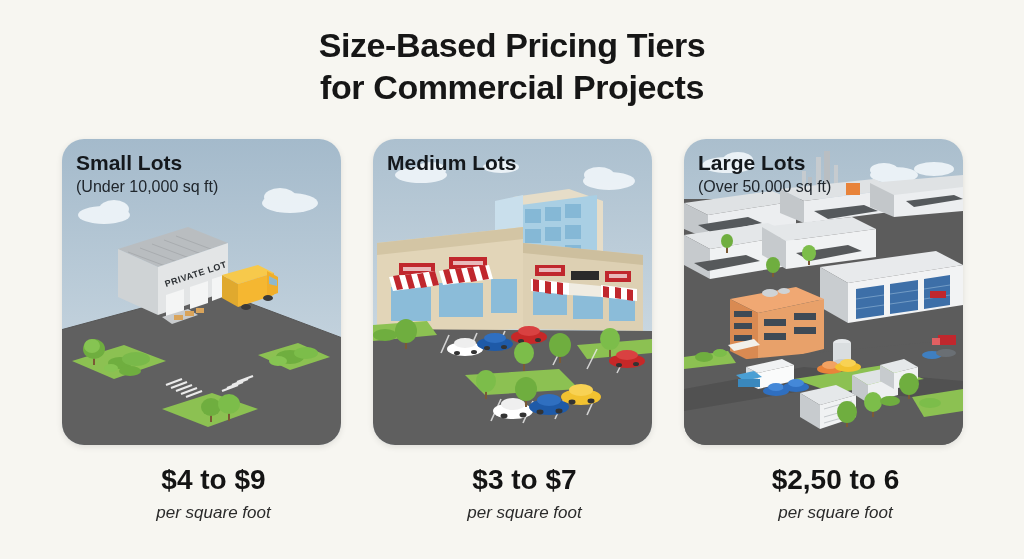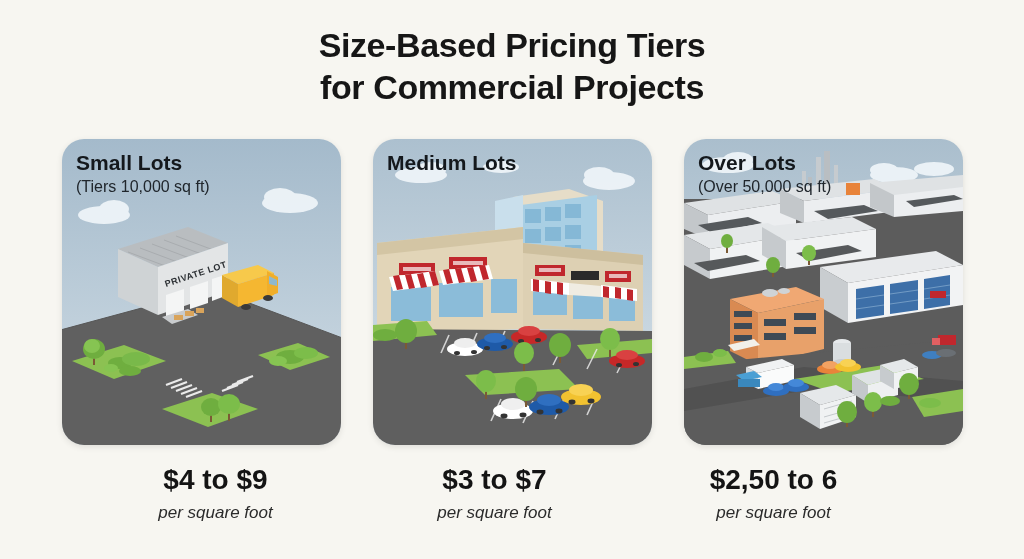--- a/index.html
+++ b/index.html
@@ -81,24 +81,24 @@
     font-size: 16px;
     font-weight: normal;
     color: #20262c;
     line-height: 22px;
     white-space: nowrap;
   }
   
   .price-row {
     position: absolute;
     top: 462px;
-    left: 44px;
+    left: 74px;
     width: 901px;
     display: flex;
-    justify-content: center;
+    justify-content: space-between;
   }
   .price-block {
     width: 279px;
     text-align: center;
   }
   .price-amount {
     font-size: 28px;
     font-weight: bold;
     color: #141414;
     line-height: 36px;
@@ -222,21 +222,21 @@
             <rect x="166" y="270" width="2" height="12" fill="#7b5a35"></rect>
             <ellipse cx="167" cy="265" rx="11" ry="10" fill="#7cbd4a"></ellipse>
           </g>
           <ellipse cx="228" cy="218" rx="14" ry="7" fill="#6fae3f"></ellipse>
           <ellipse cx="244" cy="214" rx="12" ry="6" fill="#7cbd4a"></ellipse>
           <ellipse cx="216" cy="222" rx="9" ry="5" fill="#86c452"></ellipse>
         </g>
       </svg>
       <div class="card-heading">
         <div class="card-title">Small Lots</div>
-        <div class="card-sub">(Tiers 10,000 sq ft)</div>
+        <div class="card-sub">(Under 10,000 sq ft)</div>
       </div>
     </div>
 
     <div class="tier-card">
       <svg class="card-scene" viewBox="0 0 279 306" preserveAspectRatio="xMidYMid slice">
         <defs>
           <linearGradient id="sky2" x1="0" y1="0" x2="0" y2="1">
             <stop offset="0%" stop-color="#acc0cf"></stop>
             <stop offset="100%" stop-color="#d8e3ea"></stop>
           </linearGradient>
@@ -622,21 +622,21 @@
               <rect x="124" y="118" width="2" height="8" fill="#7b5a35"></rect>
              <ellipse cx="125" cy="114" rx="7" ry="8" fill="#7cbd4a"></ellipse>
             </g>
           <g>
               <rect x="42" y="106" width="2" height="8" fill="#7b5a35"></rect>
              <ellipse cx="43" cy="102" rx="6" ry="7" fill="#6fae3f"></ellipse>
             </g>
         </g>
       </svg>
       <div class="card-heading">
-        <div class="card-title">Over Lots</div>
+        <div class="card-title">Large Lots</div>
         <div class="card-sub">(Over 50,000 sq ft)</div>
       </div>
     </div>
 
   </div>
 
   <div class="price-row">
     <div class="price-block">
       <div class="price-amount">$4 to $9</div>
       <div class="price-unit">per square foot</div>

